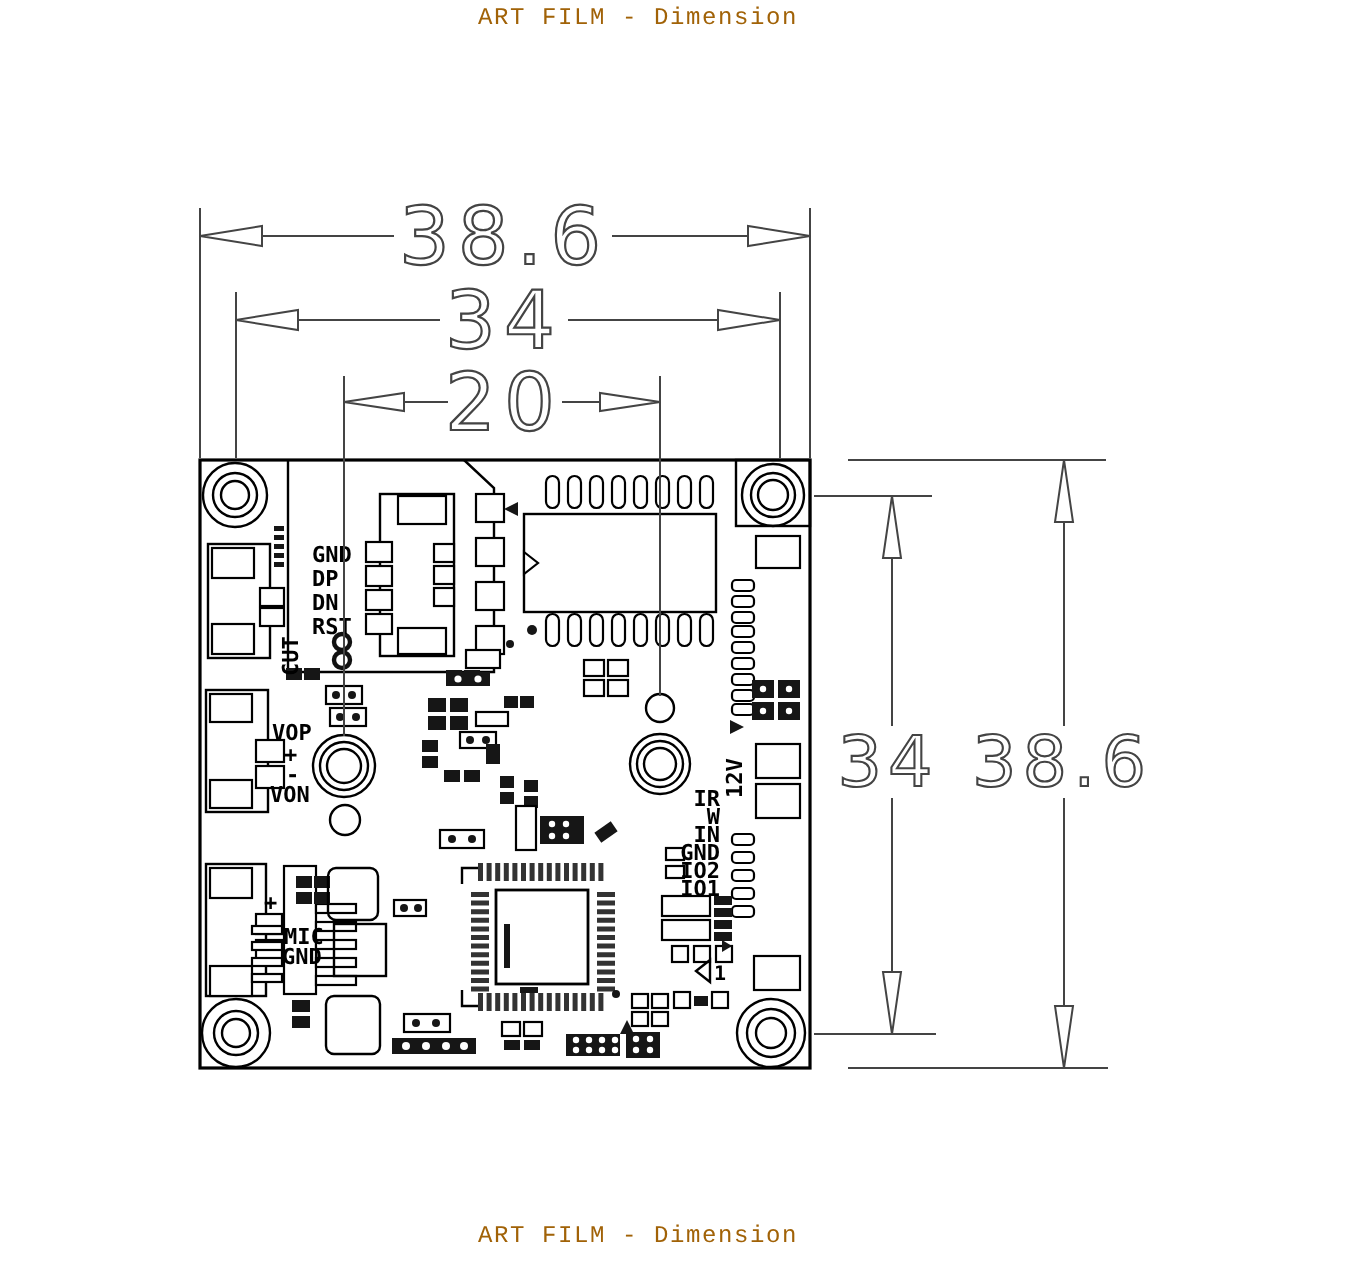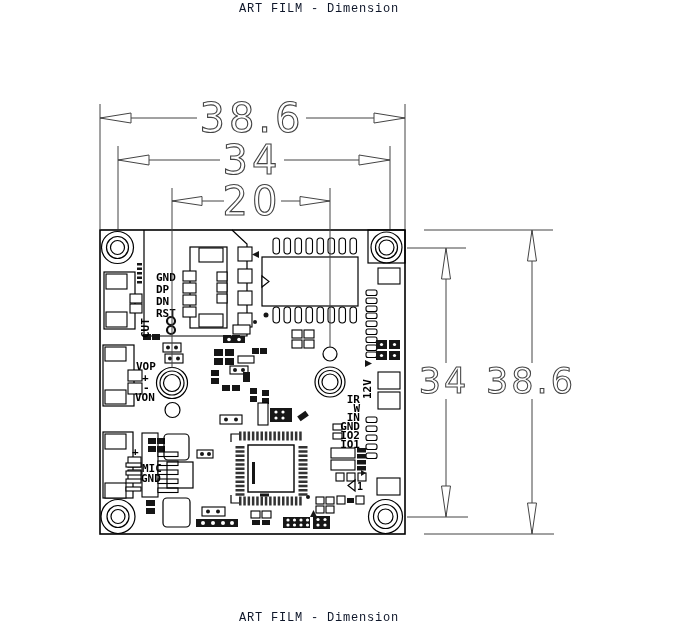--- a/index.html
+++ b/index.html
@@ -1,18 +1,18 @@
 <!DOCTYPE html>
 <html><head>
 <meta charset="utf-8">
 <style>
   html,body{margin:0;padding:0;background:#fff;}
   .page{position:relative;width:678px;height:634px;background:#ffffff;overflow:hidden;}
   .title{position:absolute;left:239px;font-family:"Liberation Mono",monospace;font-size:12px;
-         letter-spacing:0.8px;color:#0f172a;white-space:pre;}
+         letter-spacing:0.8px;color:#a16207;white-space:pre;}
   .title-top{top:2px;}
   .title-bottom{top:611px;}
   svg{position:absolute;left:0;top:0;}
   .ln{stroke:#000;fill:none;stroke-width:1.2;}
   .board{stroke:#000;fill:none;stroke-width:1.6;}
   .pw{fill:#ffffff;stroke:#000;stroke-width:1.1;}
   .pb{fill:#161616;stroke:none;}
   .dw{fill:#ffffff;stroke:none;}
   .db{fill:#161616;stroke:none;}
   .pin{stroke:#333;fill:none;}

